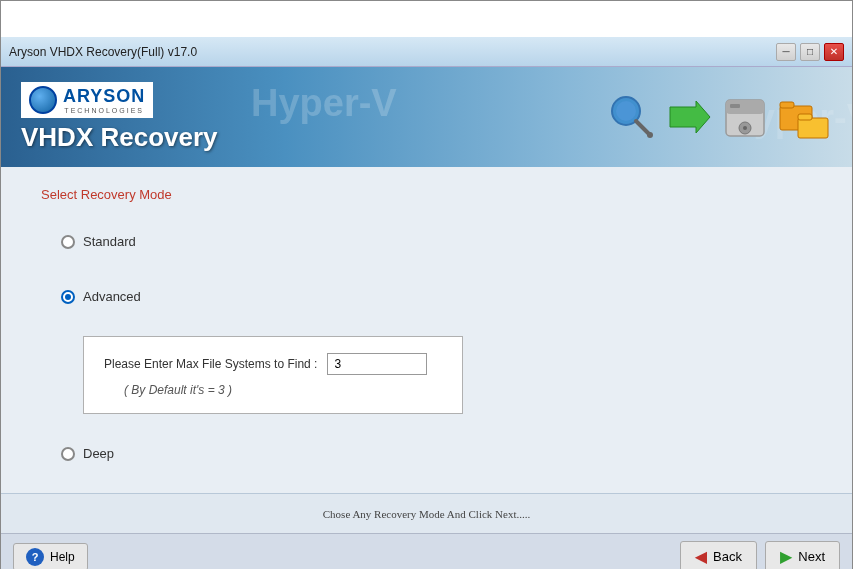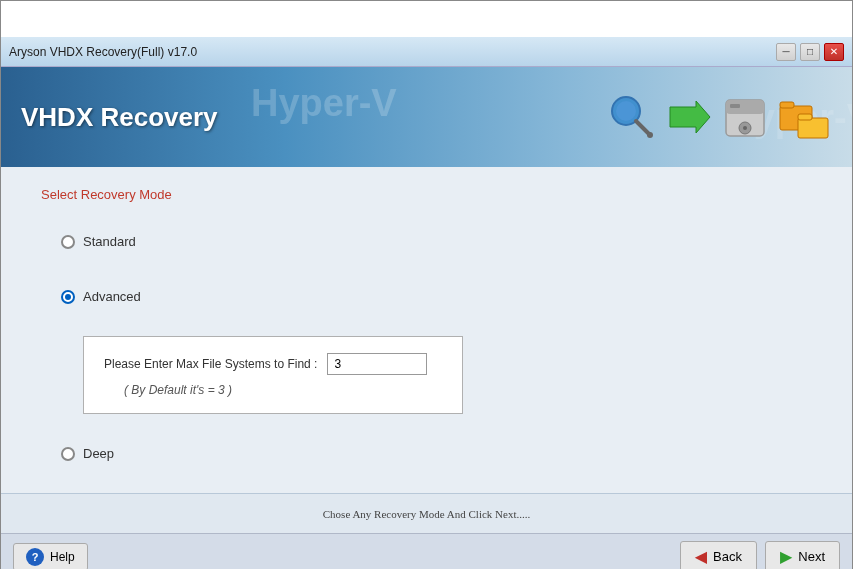--- a/index.html
+++ b/index.html
@@ -350,20 +350,27 @@
     <span class="title-text">Aryson VHDX Recovery(Full) v17.0</span>
     <div class="window-controls">
       <div class="win-btn">─</div>
       <div class="win-btn">□</div>
       <div class="win-btn close">✕</div>
     </div>
   </div>
 
   <div class="header-banner">
     <div class="logo-area">
+      <div class="logo-box">
+        <div class="logo-globe"></div>
+        <div>
+          <div class="logo-text-aryson">ARYSON</div>
+          <div class="logo-text-tech">TECHNOLOGIES</div>
+        </div>
+      </div>
       <div class="product-title">VHDX Recovery</div>
     </div>
 
     <div class="hyper-v-1">Hyper-V</div>
     <div class="hyper-v-2">Hyper-V</div>
 
     <div class="banner-icons">
 
       <svg width="52" height="52" viewBox="0 0 52 52">
         <circle cx="20" cy="20" r="14" fill="#3388cc" stroke="#2266aa" stroke-width="2" opacity="0.85"></circle>

